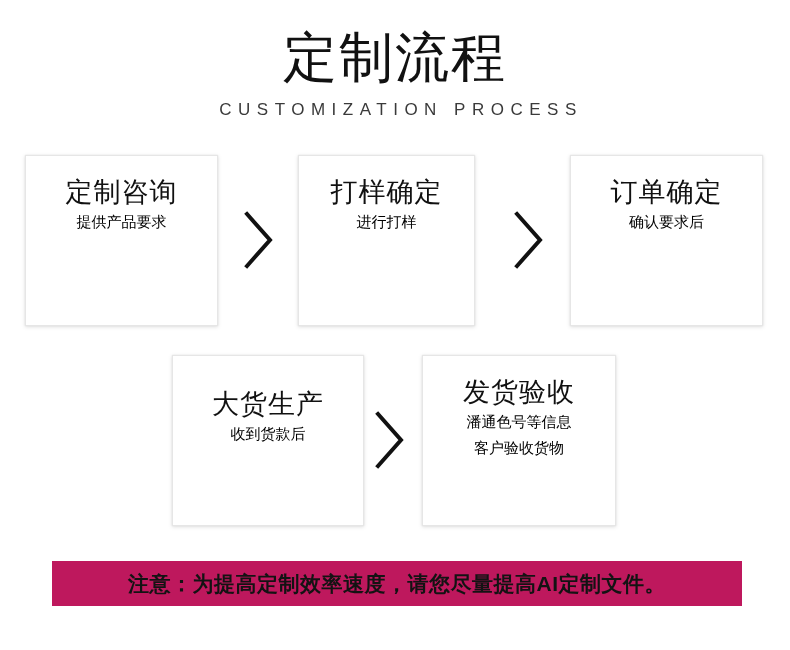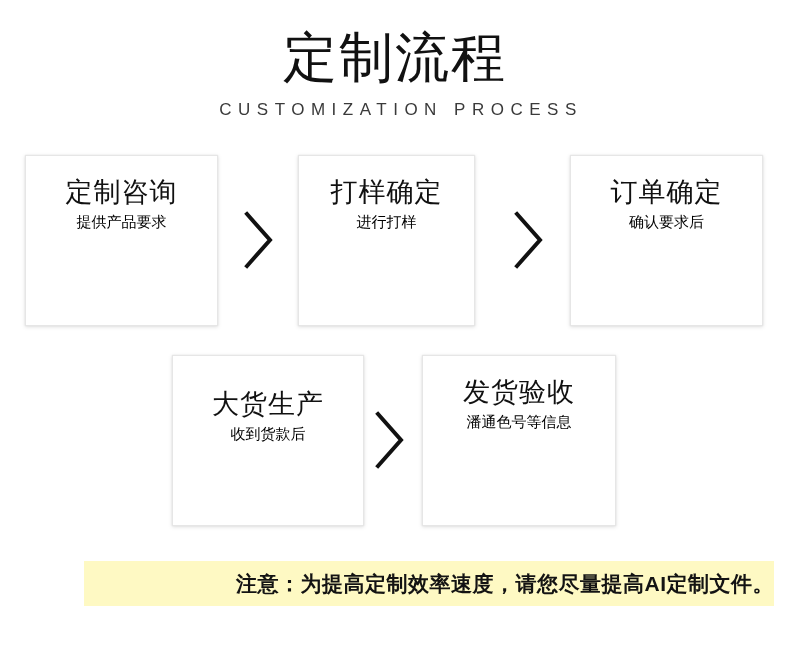--- a/index.html
+++ b/index.html
@@ -99,26 +99,25 @@
   #chevron-2 { left: 508px; top: 208px; }
   #chevron-3 { left: 369px; top: 408px; }
 
   
   .notice {
     position: absolute;
     left: 52px;
     top: 561px;
     width: 690px;
     height: 45px;
-    background: #fef9c3;
+    background: #be185d;
     display: flex;
     align-items: center;
-    justify-content: flex-end;
+    justify-content: center;
     box-sizing: border-box;
-    margin-left: 32px;
   }
   .notice-text {
     font-size: 21px;
     line-height: 28px;
     font-weight: 700;
     color: #131313;
     letter-spacing: 0.5px;
     white-space: nowrap;
   }
 </style>
@@ -175,20 +174,21 @@
   <div class="chevron" id="chevron-3">
     <svg width="40" height="64" viewBox="0 0 40 64" aria-hidden="true">
       <polyline points="9,6 32,32 9,58" fill="none" stroke="#111111" stroke-width="4" stroke-linecap="square" stroke-linejoin="miter"></polyline>
     </svg>
   </div>
 
   <div class="card" id="card-5">
     <div class="card-title">发货验收</div>
     <ul class="card-lines">
       <li class="card-line">潘通色号等信息</li>
+      <li class="card-line">客户验收货物</li>
     </ul>
   </div>
 
   <div class="notice">
     <div class="notice-text">注意：为提高定制效率速度，请您尽量提高AI定制文件。</div>
   </div>
 
 </div>
 
 </body></html>

